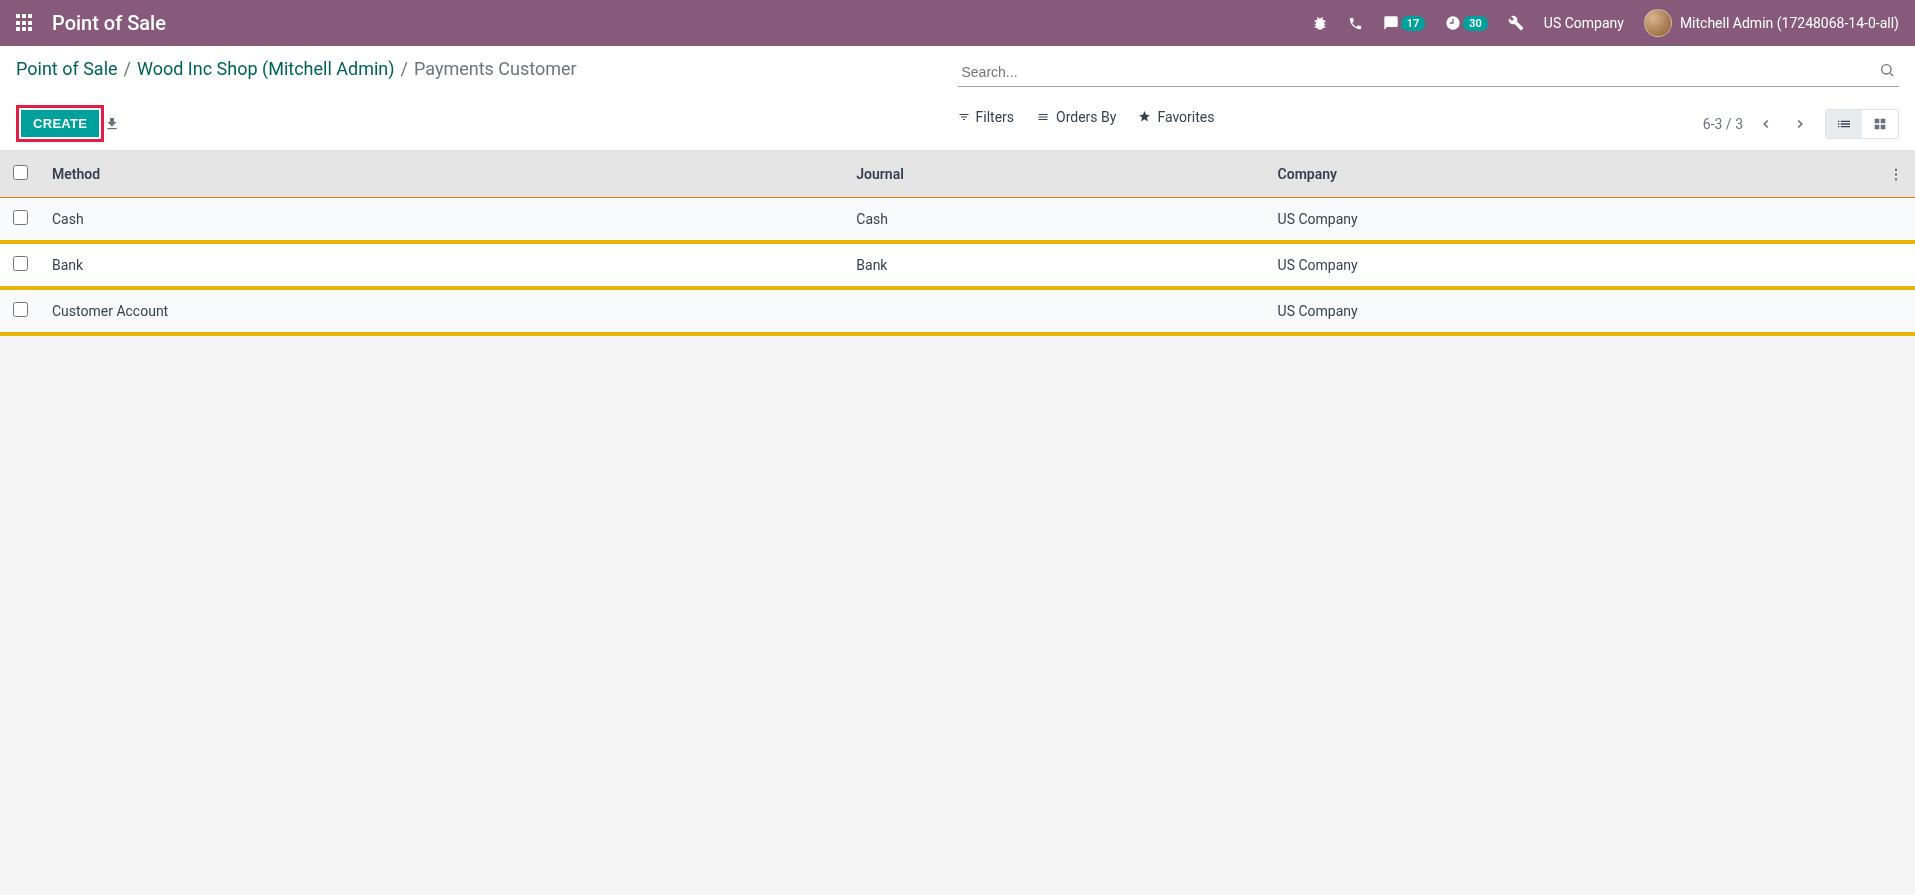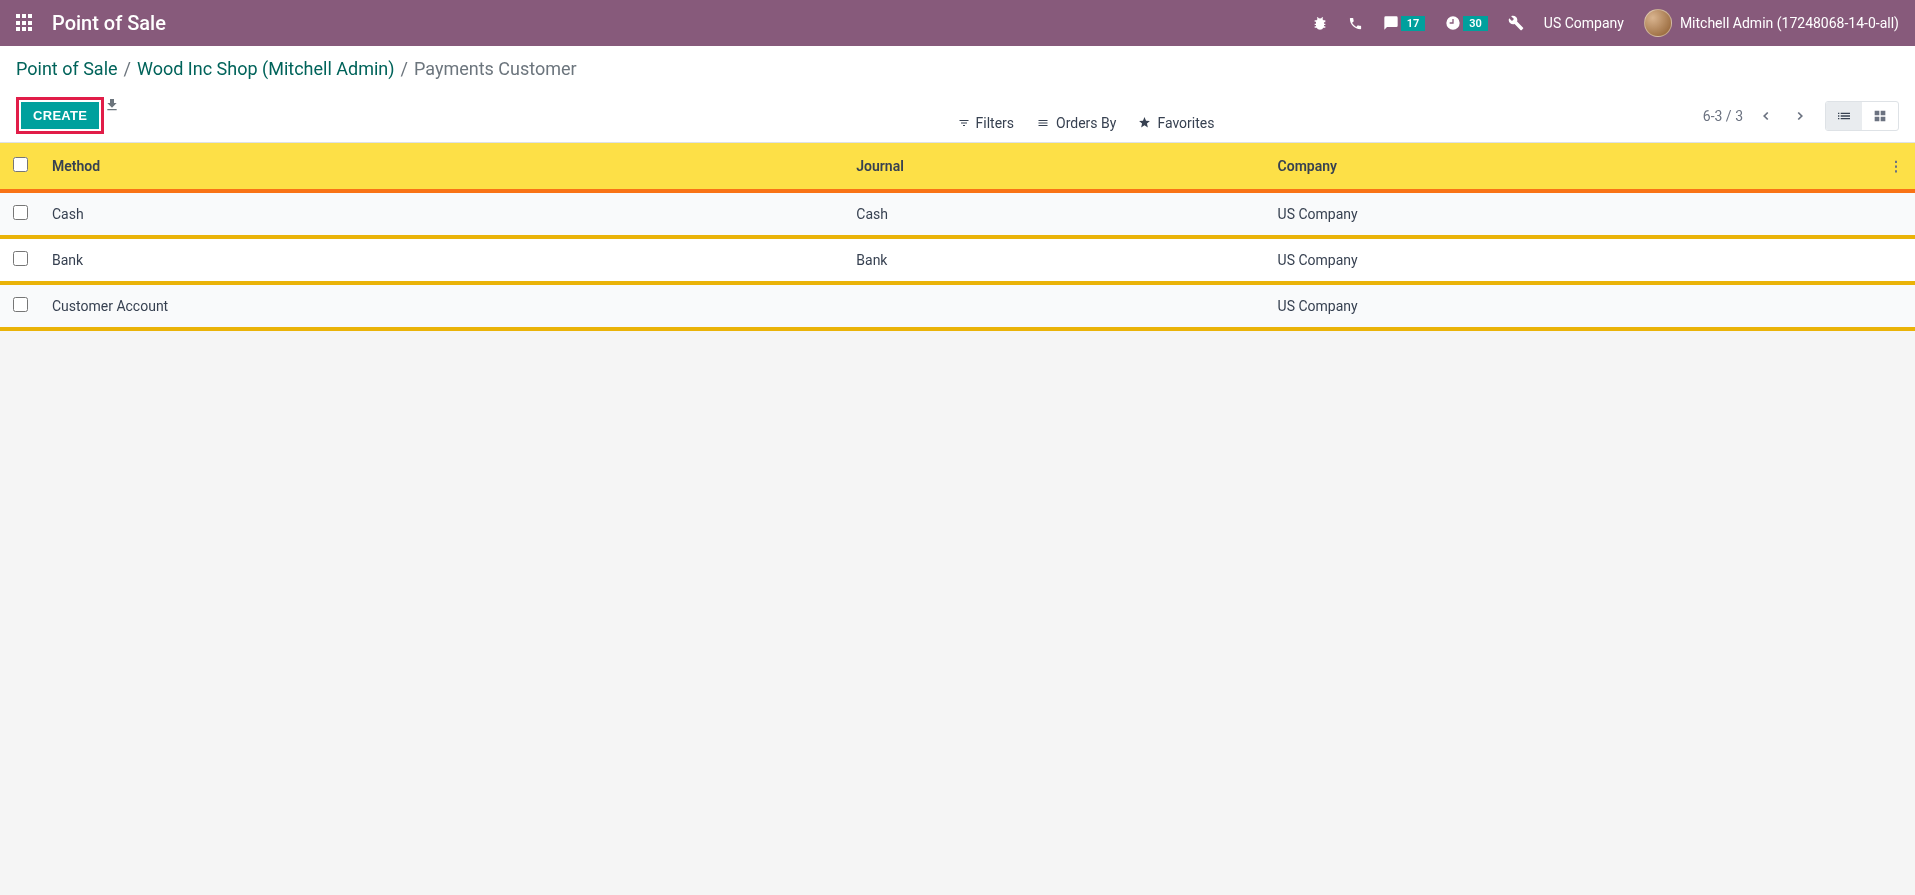--- a/index.html
+++ b/index.html
@@ -8,55 +8,55 @@
   
   .navbar { background: #875A7B; color: #fff; display: flex; align-items: center; height: 46px; padding: 0 16px; gap: 18px; }
   .navbar .apps-icon { width:18px; height:18px; cursor:pointer; display:flex; flex-wrap:wrap; gap:2px;}
   .navbar .apps-icon span{ width:4px; height:4px; background:#fff;}
   .navbar .brand { font-size: 20px; font-weight:500; margin-right:10px; }
   .navbar .menu { display:flex; gap:30px; }
   .navbar .menu a { color:#fff; text-decoration:none; font-size:15px; cursor:pointer;}
   .navbar .spacer { flex:1; }
   .navbar .right { display:flex; align-items:center; gap:20px; }
   .navbar .iconbtn { color:#fff; cursor:pointer; position:relative; display:flex; align-items:center;}
-  .navbar .badge { background:#00A09D; color:#fff; font-size:11px; border-radius:0; padding:1px 6px; margin-left:2px; font-weight:600;}
+  .navbar .badge { background:#00A09D; color:#fff; font-size:11px; border-radius:7px; padding:1px 6px; margin-left:2px; font-weight:600;}
   .navbar .user { display:flex; align-items:center; gap:8px; cursor:pointer;}
   .navbar .avatar { width:28px; height:28px; border-radius:50%; background: radial-gradient(circle at 30% 30%, #d9b48f, #8b5a2b); border:1px solid rgba(255,255,255,.4);}
   
   
   .control-panel { background:#fff; border-bottom:1px solid #dee2e6; padding: 12px 16px 8px 16px;}
   .cp-row1 { display:flex; align-items:flex-start; justify-content:space-between; gap:20px;}
   .breadcrumb { font-size:18px; color:#6c757d; display:flex; flex-wrap:wrap; gap:6px; align-items:center;}
   .breadcrumb a { color:#00635a; text-decoration:none; cursor:pointer;}
   .breadcrumb .sep{ color:#6c757d;}
   .breadcrumb .current{ color:#6c757d;}
   .search-wrap{ flex: 0 0 50%; position:relative; }
   .search-input{ width:100%; border:none; border-bottom:1px solid #9ca3af; padding:6px 28px 6px 4px; font-size:14px; outline:none; color:#374151;}
   .search-icon{ position:absolute; right:4px; top:4px; color:#6b7280; cursor:pointer;}
   
   .cp-row2 { display:flex; align-items:center; justify-content:space-between; margin-top:18px;}
-  .cp-left { display:flex; align-items:flex-start; }
+  .cp-left { display:flex; align-items:center; }
   .create-btn{ background:#00A09D; color:#fff; border:none; padding:6px 12px; font-weight:600; font-size:13px; cursor:pointer; letter-spacing:.3px;}
   .create-highlight{ border:3px solid #e11d48; padding:2px; display:inline-block;}
   .dl-icon{ color:#6c757d; cursor:pointer;}
   
   .cp-mid { display:flex; align-items:center; gap:22px; color:#374151;}
   .cp-mid .opt{ display:flex; align-items:center; gap:6px; cursor:pointer; font-size:14px;}
   
   .cp-right { display:flex; align-items:center; gap:14px;}
   .pager{ display:flex; align-items:center; gap:12px; color:#6b7280; font-size:14px;}
   .pager .nav-btn{ cursor:pointer; color:#6b7280; padding:4px;}
   .view-switch{ display:flex; border:1px solid #dee2e6; border-radius:3px; overflow:hidden;}
   .view-switch .vbtn{ padding:6px 10px; cursor:pointer; color:#6b7280;}
   .view-switch .vbtn.active{ background:#e9ecef; color:#374151;}
   
   
   .list-wrap{ background:#fff; }
   table{ width:100%; border-collapse:collapse;}
-  thead th{ text-align:left; font-weight:600; font-size:14px; padding:14px 12px; border-bottom:4px solid #f97316; background:#fde047; color:#374151;}
+  thead th{ text-align:left; font-weight:600; font-size:14px; padding:14px 12px; border-bottom:1px solid #f97316; background:#e5e5e5; color:#374151;}
   tbody td{ padding:12px; border-bottom:4px solid #eab308; color:#374151; font-size:14px;}
   tbody tr:nth-child(odd){ background:#f9fafb;}
   tbody tr:nth-child(even){ background:#fff;}
   th.chk, td.chk{ width:40px; text-align:center;}
   th.dots{ width:30px; text-align:center; color:#6b7280; cursor:pointer;}
   input[type=checkbox]{ width:15px; height:15px; cursor:pointer; accent-color:#6b7280;}
   
   svg{ display:block;}
 </style>
 </head>
@@ -115,36 +115,45 @@
 </div>
 
 <div class="control-panel">
   <div class="cp-row1">
     <div class="breadcrumb">
       <a>Point of Sale</a>
       <span class="sep">/</span>
       <a>Wood Inc Shop (Mitchell Admin)</a>
       <span class="sep">/</span>
       <span class="current">Payments Customer</span>
+    </div>
+    <div class="search-wrap">
+      <input class="search-input" placeholder="Search..." style="">
+      <span class="search-icon">
+        <svg width="16" height="16" viewBox="0 0 24 24" fill="none" stroke="currentColor" stroke-width="2">
+            <circle cx="11" cy="11" r="7"></circle>
+            <line x1="21" y1="21" x2="16.65" y2="16.65"></line>
+          </svg>
+      </span>
     </div>
   </div>
 
   <div class="cp-row2">
     <div class="cp-left">
       <span class="create-highlight">
         <button class="create-btn">CREATE</button>
       </span>
       <span class="dl-icon">
         <svg width="16" height="16" viewBox="0 0 24 24" fill="currentColor">
             <path d="M19 9h-4V3H9v6H5l7 7 7-7zM5 18v2h14v-2H5z"></path>
           </svg>
       </span>
     </div>
 
-    <div style="display:flex; align-items:flex-end; gap:33px; flex: 0 0 50%;">
+    <div style="display:flex; align-items:flex-start; gap:33px; flex: 0 0 50%;">
       <div class="cp-mid">
         <div class="opt">
           <svg width="12" height="12" viewBox="0 0 24 24" fill="currentColor">
               <path d="M10 18h4v-2h-4v2zM3 6v2h18V6H3zm3 7h12v-2H6v2z"></path>
             </svg>
           <span>Filters</span>
         </div>
         <div class="opt">
           <svg width="14" height="12" viewBox="0 0 24 24" fill="currentColor">
               <path d="M3 18h18v-2H3v2zm0-5h18v-2H3v2zm0-7v2h18V6H3z"></path>

